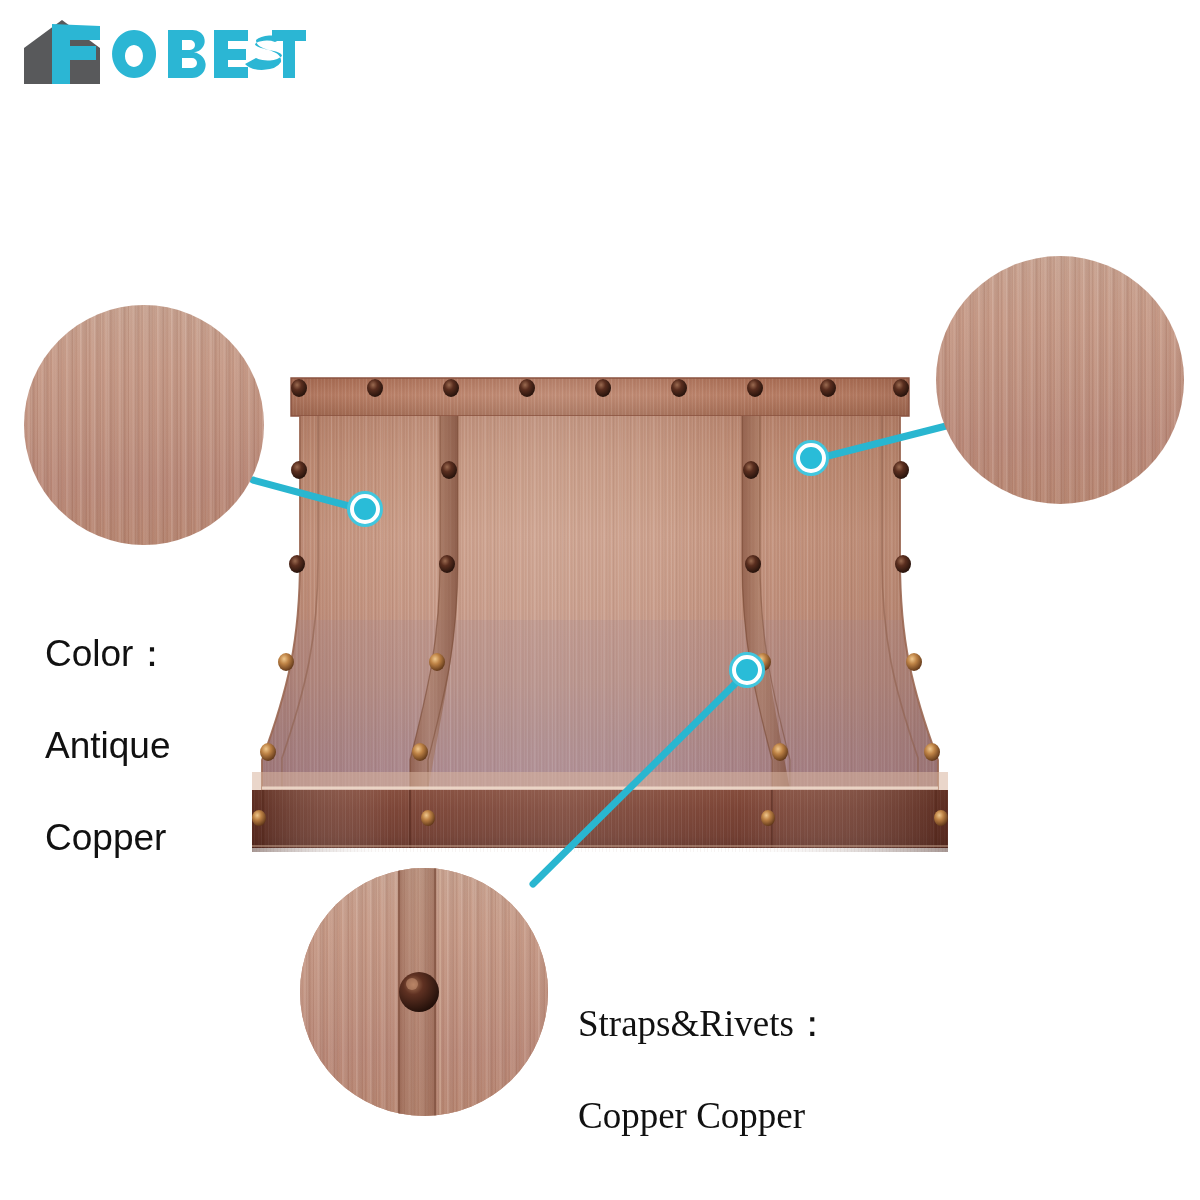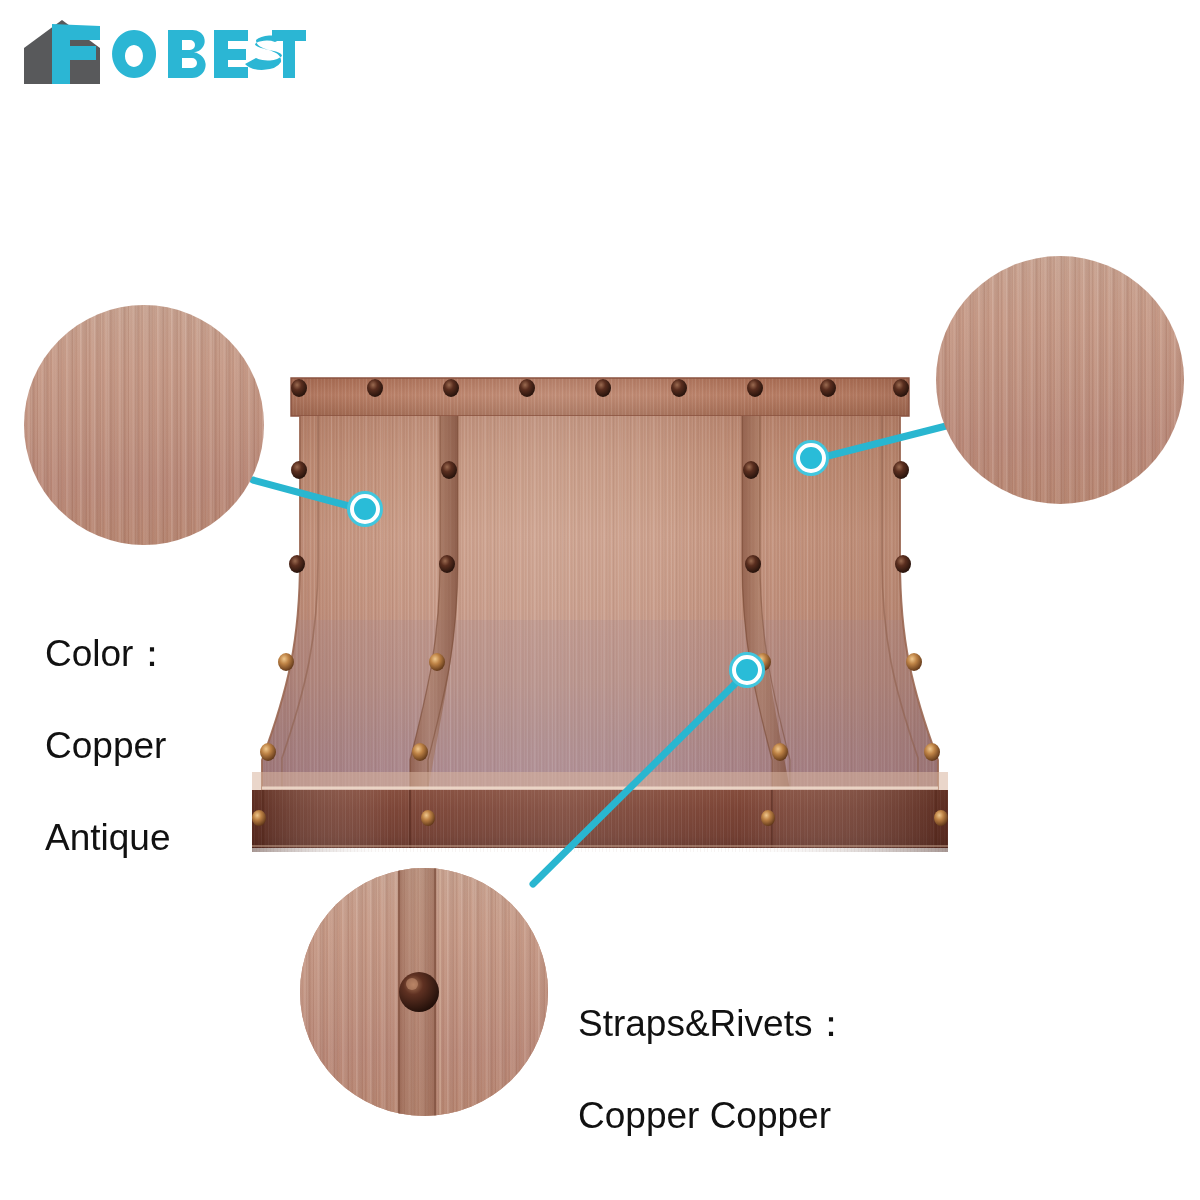--- a/index.html
+++ b/index.html
@@ -334,23 +334,23 @@
       <circle cx="112" cy="116" r="6" fill="#c99375" opacity="0.55"></circle>
     </svg>
   </div>
 
   <div class="dot" style="left:350px;top:494px;"></div>
   <div class="dot" style="left:796px;top:443px;"></div>
   <div class="dot" style="left:732px;top:655px;"></div>
 
   <div class="label" style="left:45px;top:585px;">
     <span>Color：</span><br>
+    <span class="l2">Antique</span>
     <span class="l2">Copper</span>
-    <span class="l2">Antique</span>
   </div>
 
 
-  <div class="label" style="left:578px;top:955px;">
+  <div class="label" style="left:578px;top:955px;font-family:Liberation Serif, serif;">
     <span>Straps&amp;Rivets：</span><br>
     <span class="l2">Copper Copper</span>
   </div>
 
 </div>
 
 </body></html>

